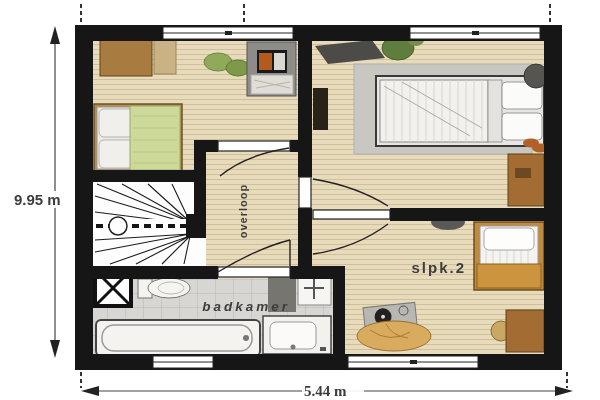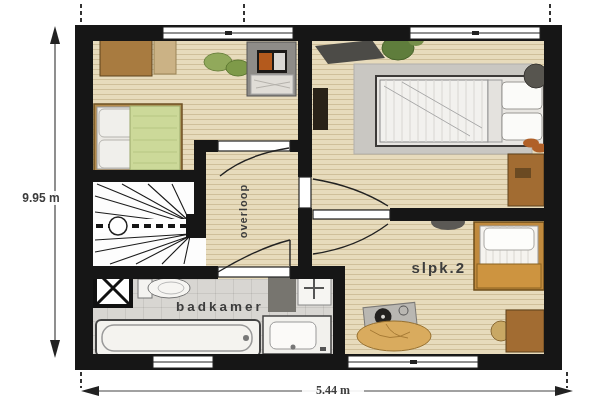--- a/index.html
+++ b/index.html
@@ -11,21 +11,21 @@
          font-family:"Liberation Sans","DejaVu Sans",sans-serif;}
   svg{position:absolute;left:0;top:0;}
   .wall{fill:var(--wall);}
   .leaf{fill:#ffffff;stroke:#222;stroke-width:1.2;}
   .arc{fill:none;stroke:#222;stroke-width:1.4;}
   .stair-line{stroke:#1d1d1d;stroke-width:1.1;}
   .dim{stroke:#444;stroke-width:1.2;}
   .dimhead{fill:#222;}
   .tick{stroke:#333;stroke-width:2;stroke-dasharray:4 3;}
   .lbl{position:absolute;color:var(--text);font-weight:bold;}
-  .lbl-dim{font-size:12px;background:rgba(255,255,255,0.9);padding:0 2px;text-align:center;}
+  .lbl-dim{font-size:15px;background:rgba(255,255,255,0.9);padding:0 2px;}
   .lbl-room{letter-spacing:3px;}
   .v-wrap{display:flex;align-items:center;justify-content:center;}
   .v-wrap span{transform:rotate(-90deg);white-space:nowrap;letter-spacing:1px;font-size:11px;}
 </style>
 </head>
 <body>
 
 <div id="stage">
   <svg width="600" height="400" viewBox="0 0 600 400">
     <defs>
@@ -194,20 +194,20 @@
       <line class="tick" x1="550" y1="4" x2="550" y2="24"></line>
       <line class="tick" x1="81" y1="372" x2="81" y2="388"></line>
       <line class="tick" x1="567" y1="372" x2="567" y2="388"></line>
     </g>
   </svg>
 
   <div class="lbl v-wrap" style="left:232px;top:182px;width:22px;height:58px;">
     <span>overloop</span>
   </div>
 
-  <div class="lbl lbl-room" style="left:150px;top:299px;width:140px;text-align:center;font-size:13.5px;">badkamer</div>
+  <div class="lbl lbl-room" style="left:150px;top:299px;width:140px;text-align:right;font-size:13.5px;font-style:italic;">badkamer</div>
 
   <div class="lbl" style="left:390px;top:259px;width:76px;text-align:right;font-size:15px;letter-spacing:2px;">slpk.2</div>
 
   <div class="lbl lbl-dim" style="left:12px;top:191px;width:54px;">9.95 m</div>
 
   <div class="lbl lbl-dim" style="left:302px;top:383px;width:58px;font-family:Liberation Serif, serif;">5.44 m</div>
 </div>
 
 </body></html>

